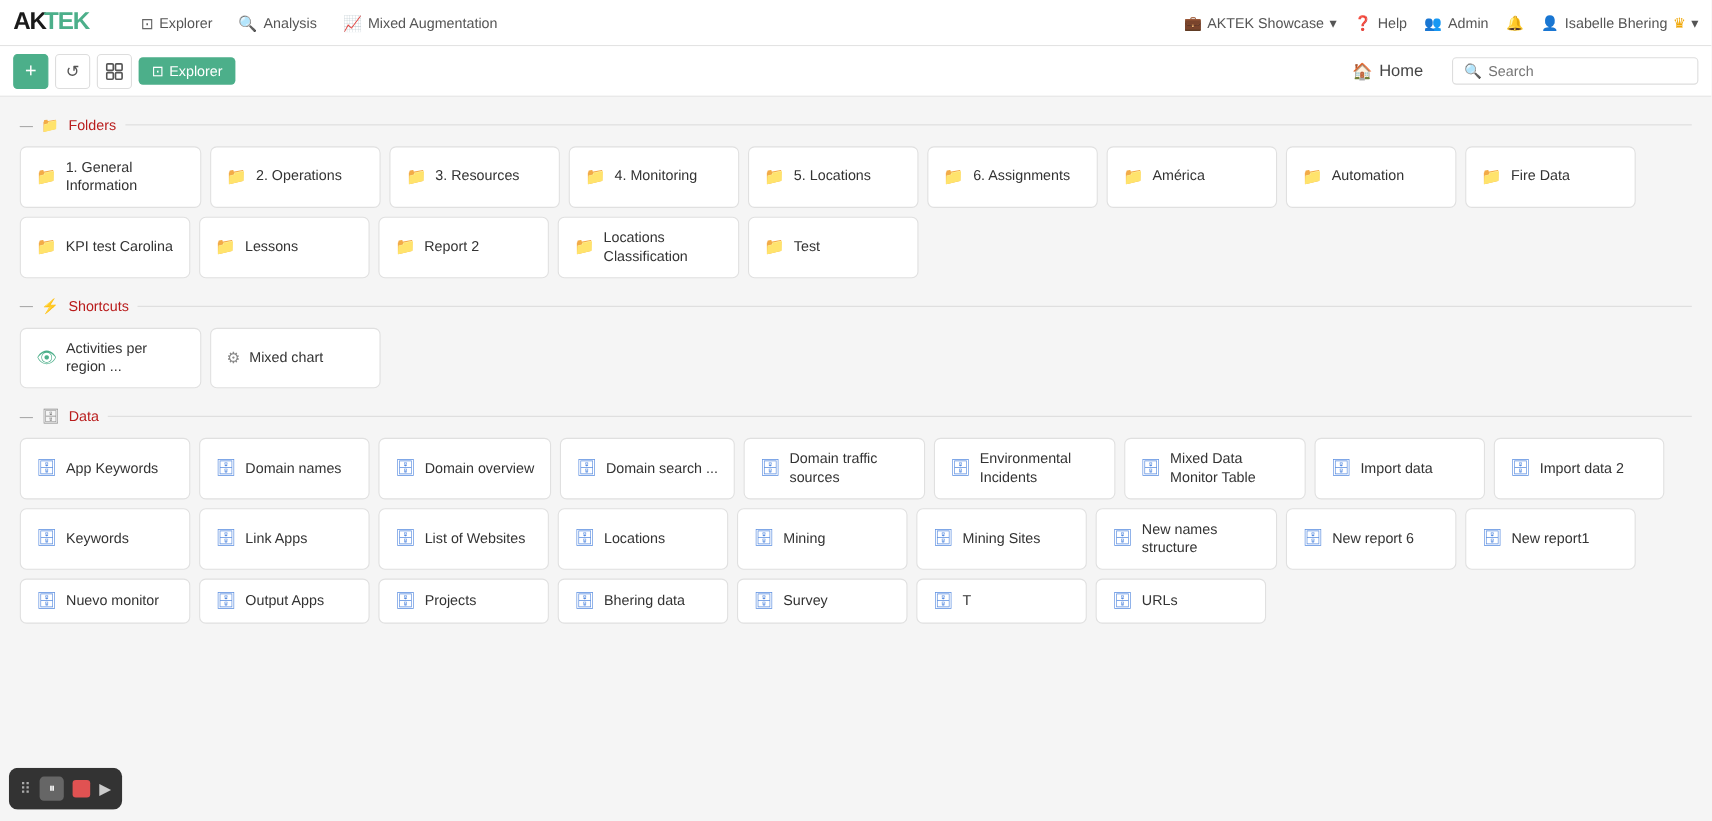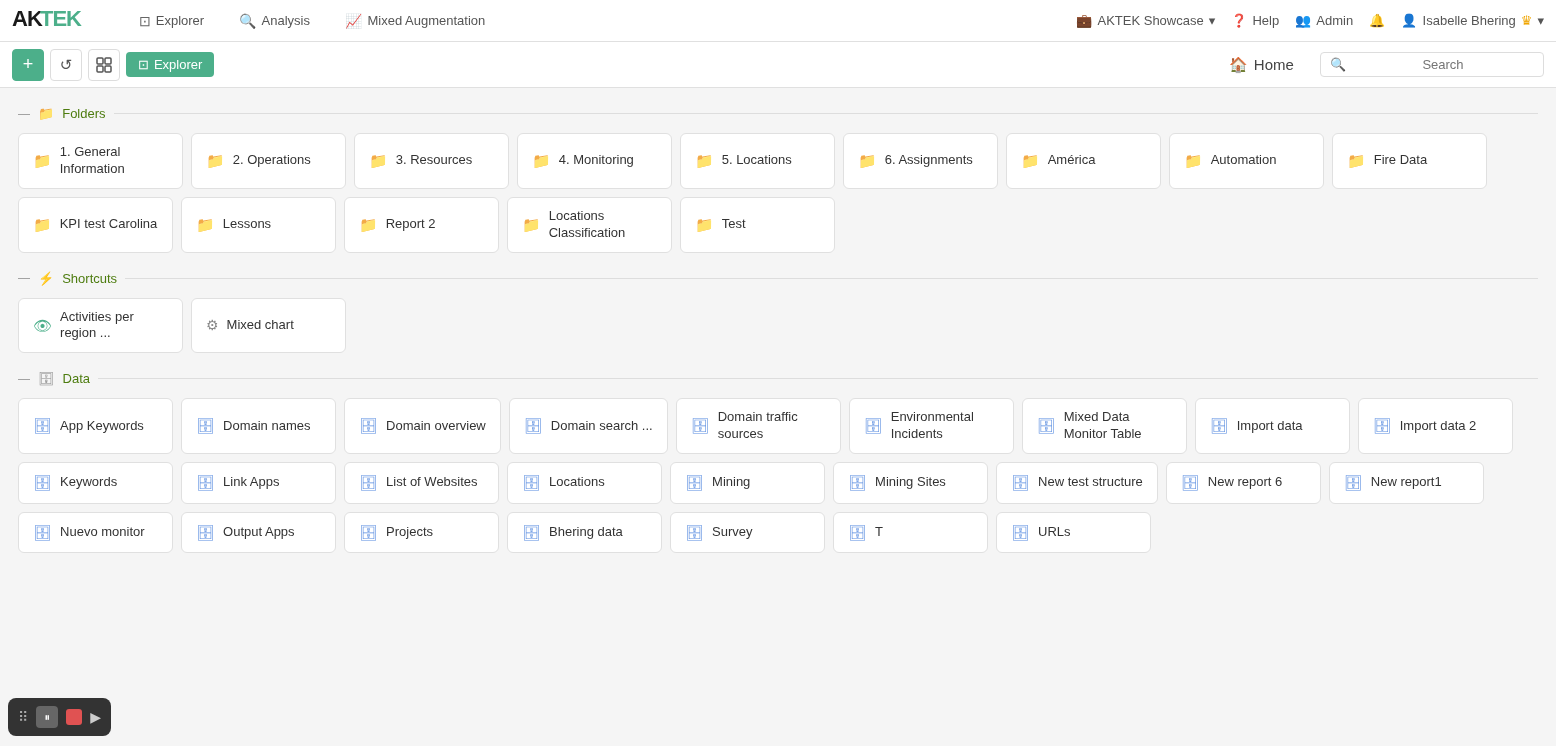--- a/index.html
+++ b/index.html
@@ -2,21 +2,21 @@
 <html><head>
   <meta charset="utf-8">
   <style>
     * { box-sizing: border-box; margin: 0; padding: 0; }
     body { font-family: -apple-system, BlinkMacSystemFont, 'Segoe UI', sans-serif; font-size: 13px; background: #f5f5f5; color: #333; height: 746px; overflow: hidden; }
 
     
     .topnav {
       display: flex; align-items: center; background: #fff;
       border-bottom: 1px solid #e0e0e0; height: 42px; padding: 0 12px;
-      gap: 15px;
+      gap: 4px;
     }
     .logo { font-size: 20px; font-weight: 900; color: #1a1a1a; letter-spacing: -1px; margin-right: 12px; }
     .nav-item {
       display: flex; align-items: center; gap: 5px; padding: 5px 10px;
       cursor: pointer; color: #555; font-size: 13px; border-radius: 4px;
     }
     .nav-icon { font-size: 14px; color: #666; }
     .topnav-right { margin-left: auto; display: flex; align-items: center; gap: 16px; }
     .topnav-right-item { display: flex; align-items: center; gap: 5px; cursor: pointer; font-size: 13px; color: #555; }
     .badge-bell { position: relative; }
@@ -30,31 +30,31 @@
     }
     .toolbar-btn {
       display: flex; align-items: center; justify-content: center;
       width: 32px; height: 32px; border: 1px solid #ddd; border-radius: 4px;
       background: #fff; cursor: pointer; color: #555; font-size: 15px;
     }
     .toolbar-btn.primary { background: #4caf8a; color: #fff; border-color: #4caf8a; font-size: 18px; font-weight: 300; }
     .toolbar-home { margin-left: auto; display: flex; align-items: center; gap: 6px; font-size: 14px; color: #444; }
     .toolbar-home span { font-size: 15px; }
     .toolbar-search { display: flex; align-items: center; border: 1px solid #ddd; border-radius: 4px; padding: 4px 10px; gap: 6px; background: #fff; margin-left: 20px; }
-    .toolbar-search input { border: none; outline: none; font-size: 13px; width: 180px; color: #666; text-align: center; }
+    .toolbar-search input { border: none; outline: none; font-size: 13px; width: 180px; color: #666; }
 
     
     .main { padding: 14px 18px; overflow-y: auto; height: calc(746px - 42px - 46px); background: #f5f5f5; }
 
     
     .section-header { display: flex; align-items: center; gap: 8px; margin-bottom: 12px; margin-top: 4px; }
     .section-line { flex: 1; height: 1px; background: #ddd; }
     .section-toggle { color: #999; font-size: 12px; cursor: pointer; }
     .section-icon { color: #888; font-size: 13px; }
-    .section-label { font-size: 13px; color: #4d7c0f; font-weight: 500; }
+    .section-label { font-size: 13px; color: #b91c1c; font-weight: 500; }
 
     
     .folder-grid { display: flex; flex-wrap: wrap; gap: 8px; margin-bottom: 18px; }
 
     
     .card {
       display: flex; align-items: center; gap: 8px;
       background: #fff; border: 1px solid #e0e0e0; border-radius: 6px;
       padding: 10px 14px; cursor: pointer; min-width: 155px; max-width: 165px;
       font-size: 13px; color: #333; line-height: 1.3;
@@ -310,21 +310,21 @@
     <div class="card">
       <span class="card-icon data-icon">🗄</span>
       <span class="card-label">Mining</span>
     </div>
     <div class="card">
       <span class="card-icon data-icon">🗄</span>
       <span class="card-label">Mining Sites</span>
     </div>
     <div class="card">
       <span class="card-icon data-icon">🗄</span>
-      <span class="card-label">New test structure</span>
+      <span class="card-label">New names structure</span>
     </div>
     <div class="card">
       <span class="card-icon data-icon">🗄</span>
       <span class="card-label">New report 6</span>
     </div>
     <div class="card">
       <span class="card-icon data-icon">🗄</span>
       <span class="card-label">New report1</span>
     </div>
     <div class="card">

